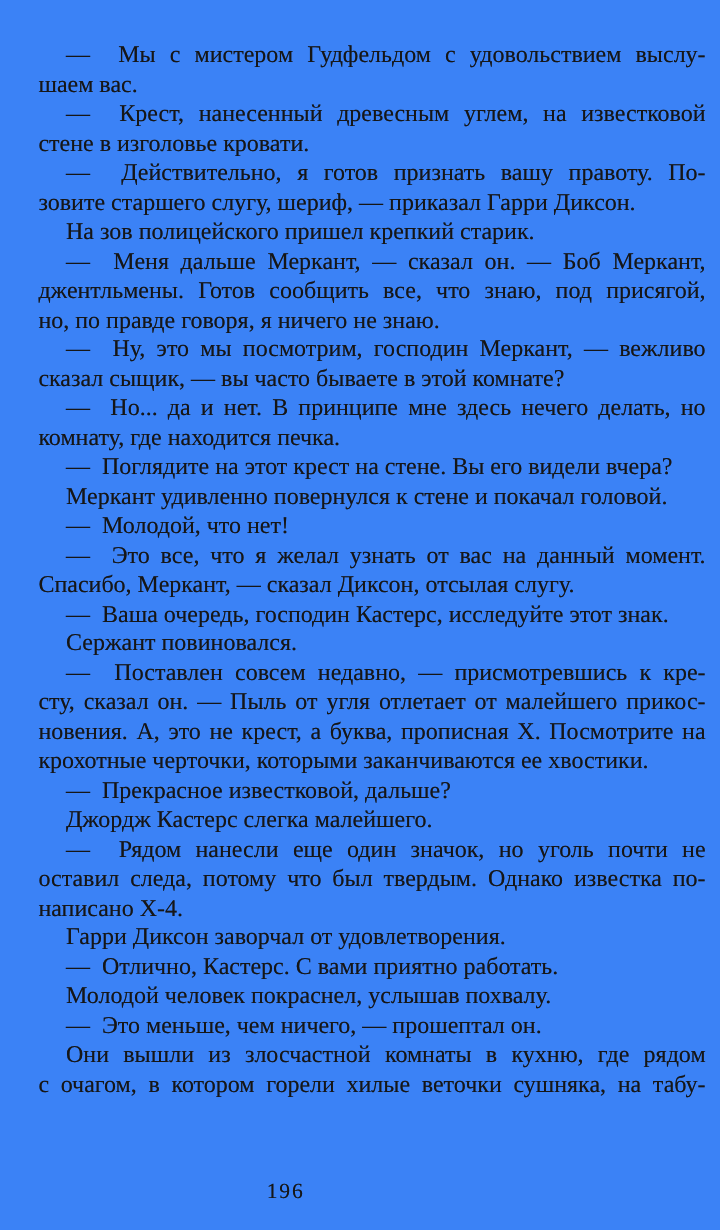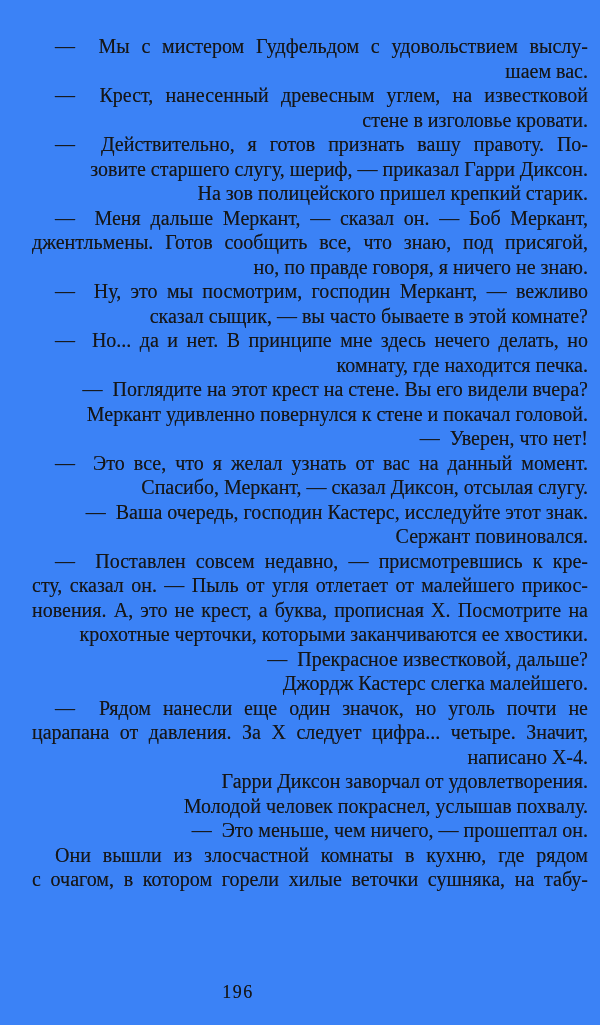--- a/index.html
+++ b/index.html
@@ -24,21 +24,21 @@
     position: absolute;
     left: 32px;
     top: 34px;
     width: 556px;
     font-size: 20px;
     line-height: 24.5px;
     text-shadow: 0 0 0.5px rgba(20,20,20,0.55);
   }
   .line {
     white-space: pre-wrap;
-    text-align: right;
+    text-align: left;
   }
   .line.justify {
     text-align: justify;
     text-align-last: justify;
   }
   .line.indent {
     text-indent: 23px;
   }
   .page-number {
     position: absolute;
@@ -65,34 +65,35 @@
       <div class="line indent">На зов полицейского пришел крепкий старик.</div>
       <div class="line indent justify">—  Меня дальше Меркант, — сказал он. — Боб Меркант,</div>
       <div class="line justify">джентльмены. Готов сообщить все, что знаю, под присягой,</div>
       <div class="line">но, по правде говоря, я ничего не знаю.</div>
       <div class="line indent justify">—  Ну, это мы посмотрим, господин Меркант, — вежливо</div>
       <div class="line">сказал сыщик, — вы часто бываете в этой комнате?</div>
       <div class="line indent justify">—  Но... да и нет. В принципе мне здесь нечего делать, но</div>
       <div class="line">комнату, где находится печка.</div>
       <div class="line indent">—  Поглядите на этот крест на стене. Вы его видели вчера?</div>
       <div class="line indent">Меркант удивленно повернулся к стене и покачал головой.</div>
-      <div class="line indent">—  Уверен, что нет!</div>
+      <div class="line indent">—  Молодой, что нет!</div>
       <div class="line indent justify">—  Это все, что я желал узнать от вас на данный момент.</div>
       <div class="line">Спасибо, Меркант, — сказал Диксон, отсылая слугу.</div>
       <div class="line indent">—  Ваша очередь, господин Кастерс, исследуйте этот знак.</div>
       <div class="line indent">Сержант повиновался.</div>
       <div class="line indent justify">—  Поставлен совсем недавно, — присмотревшись к кре-</div>
       <div class="line justify">сту, сказал он. — Пыль от угля отлетает от малейшего прикос-</div>
       <div class="line justify">новения. А, это не крест, а буква, прописная X. Посмотрите на</div>
       <div class="line">крохотные черточки, которыми заканчиваются ее хвостики.</div>
       <div class="line indent">—  Прекрасное известковой, дальше?</div>
       <div class="line indent">Джордж Кастерс слегка малейшего.</div>
       <div class="line indent justify">—  Рядом нанесли еще один значок, но уголь почти не</div>
-      <div class="line justify">царапана от давления. За X следует цифра... четыре. Значит,</div>
+      <div class="line justify">оставил следа, потому что был твердым. Однако известка по-</div>
       <div class="line">написано X-4.</div>
       <div class="line indent">Гарри Диксон заворчал от удовлетворения.</div>
+      <div class="line indent">—  Отлично, Кастерс. С вами приятно работать.</div>
       <div class="line indent">Молодой человек покраснел, услышав похвалу.</div>
       <div class="line indent">—  Это меньше, чем ничего, — прошептал он.</div>
       <div class="line indent justify">Они вышли из злосчастной комнаты в кухню, где рядом</div>
       <div class="line justify">с очагом, в котором горели хилые веточки сушняка, на табу-</div>
     </div>
   <div class="page-number">196</div>
 </div>
 
 </body></html>

